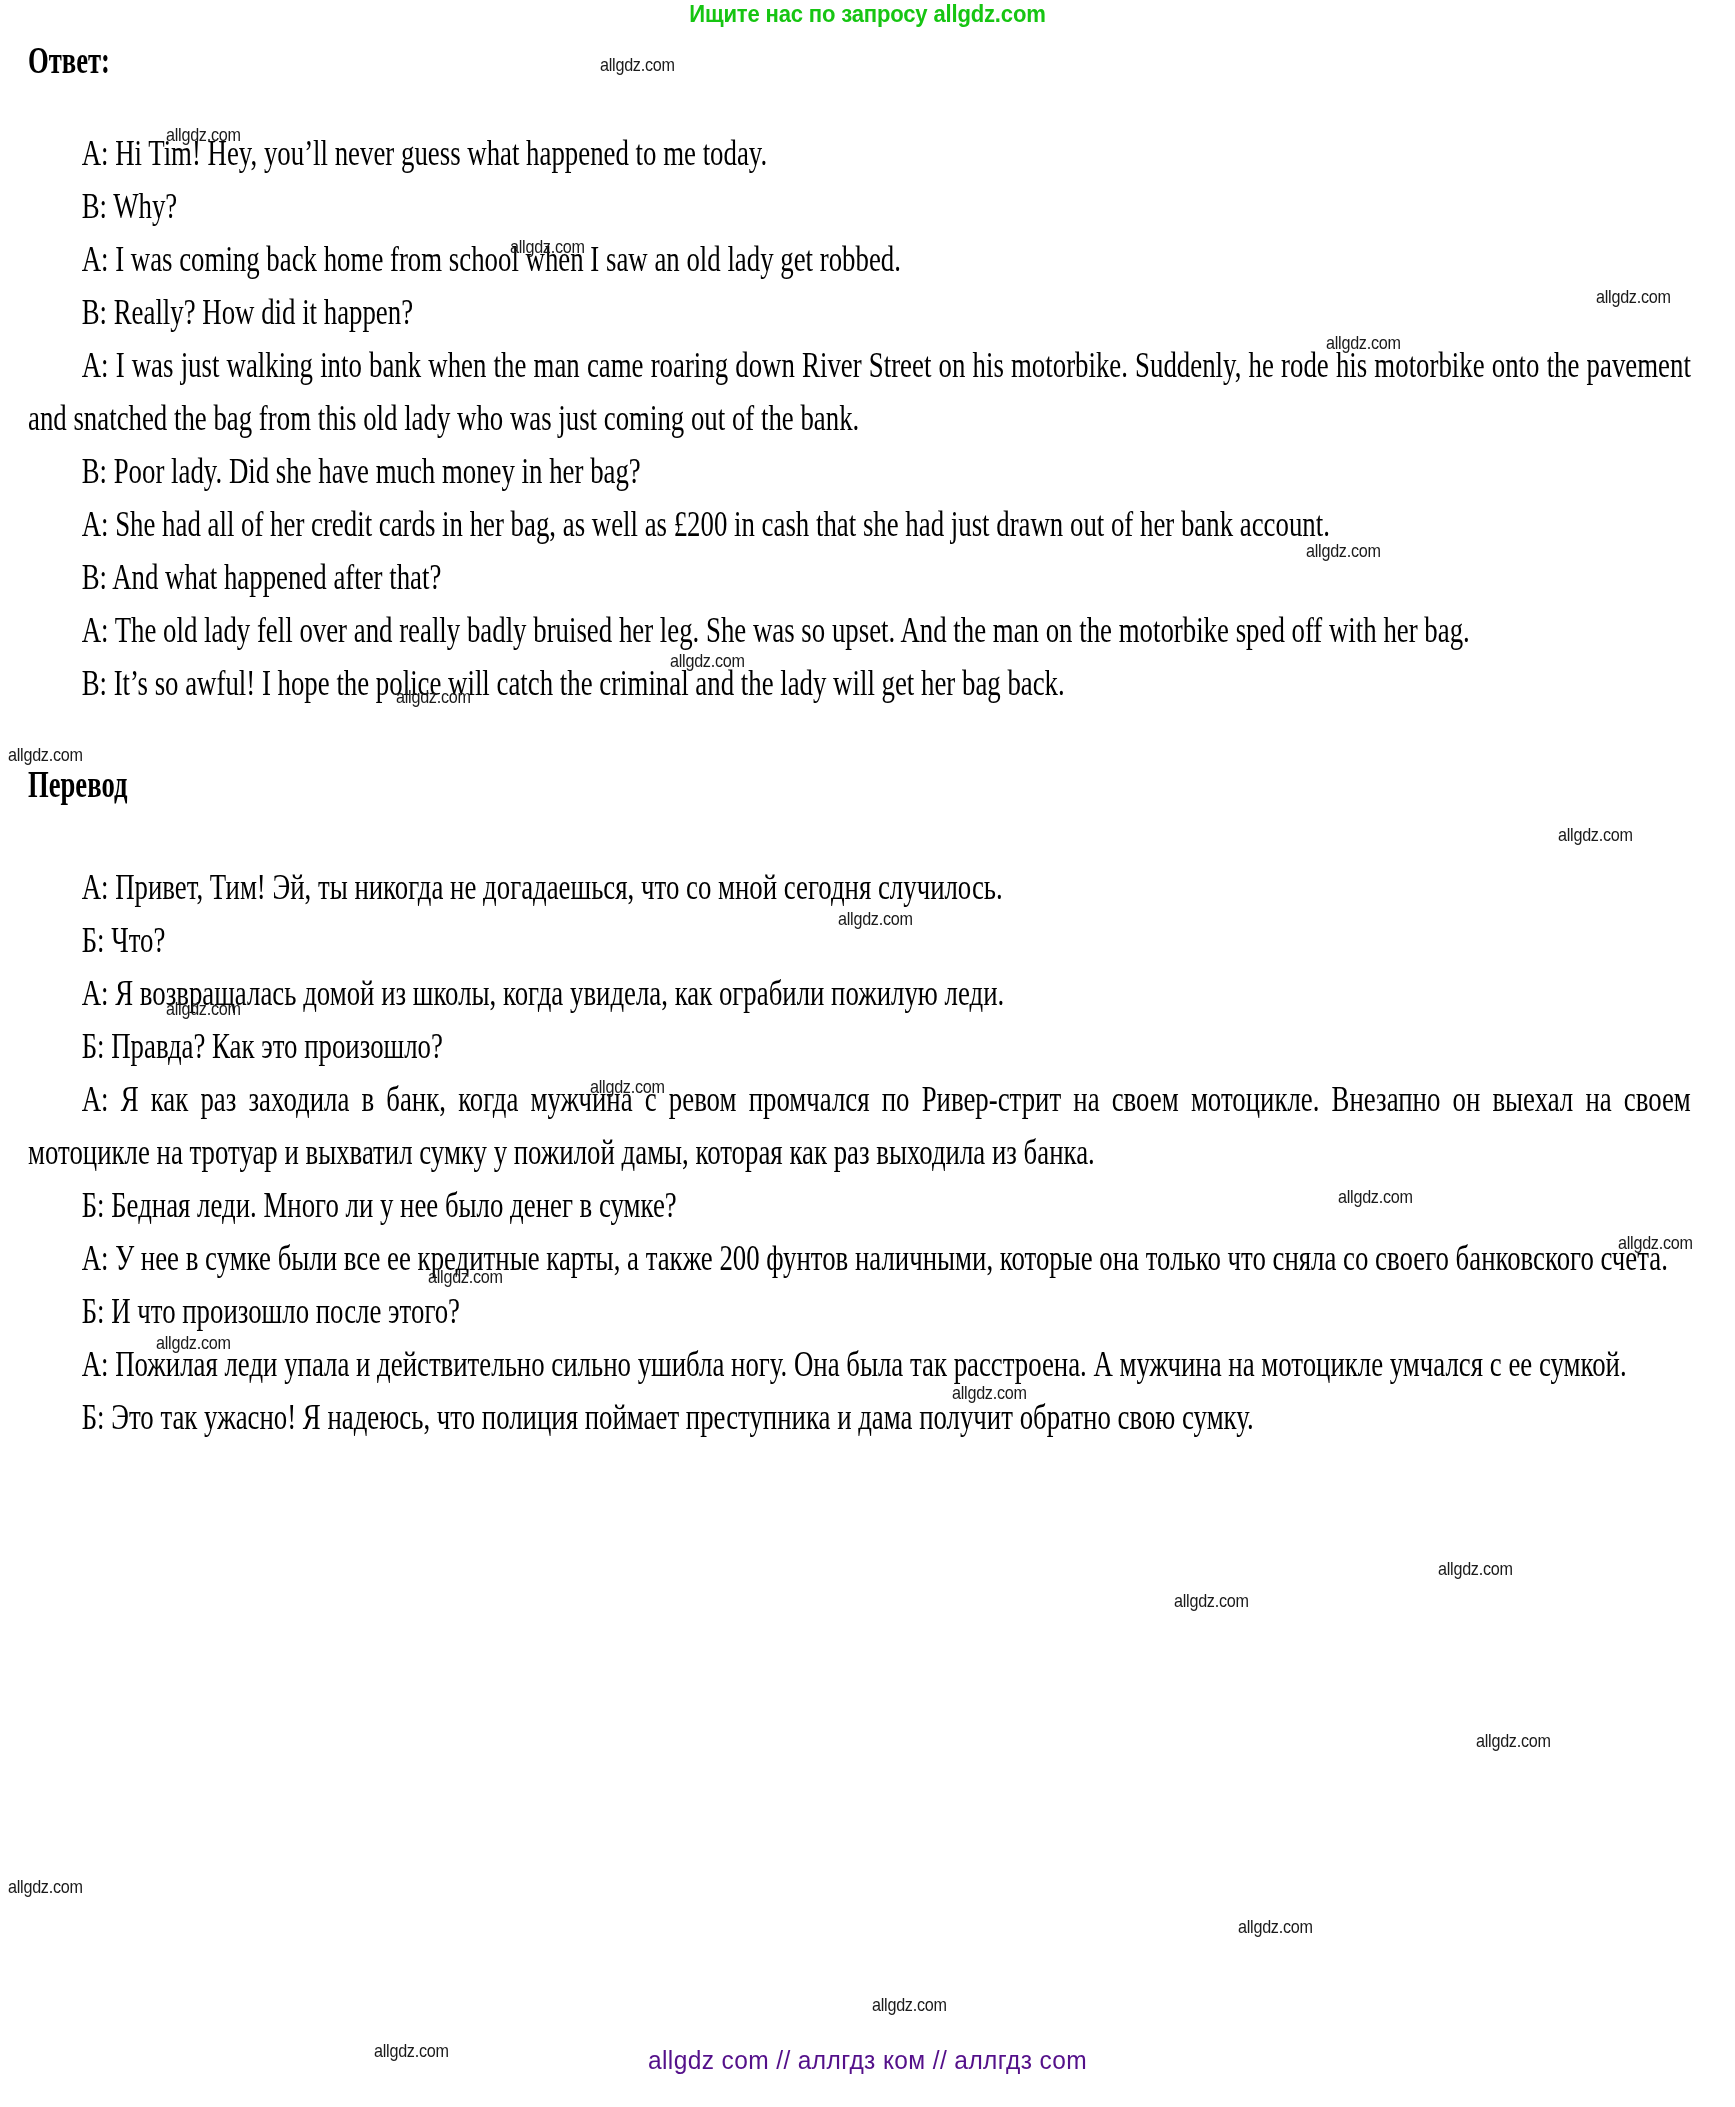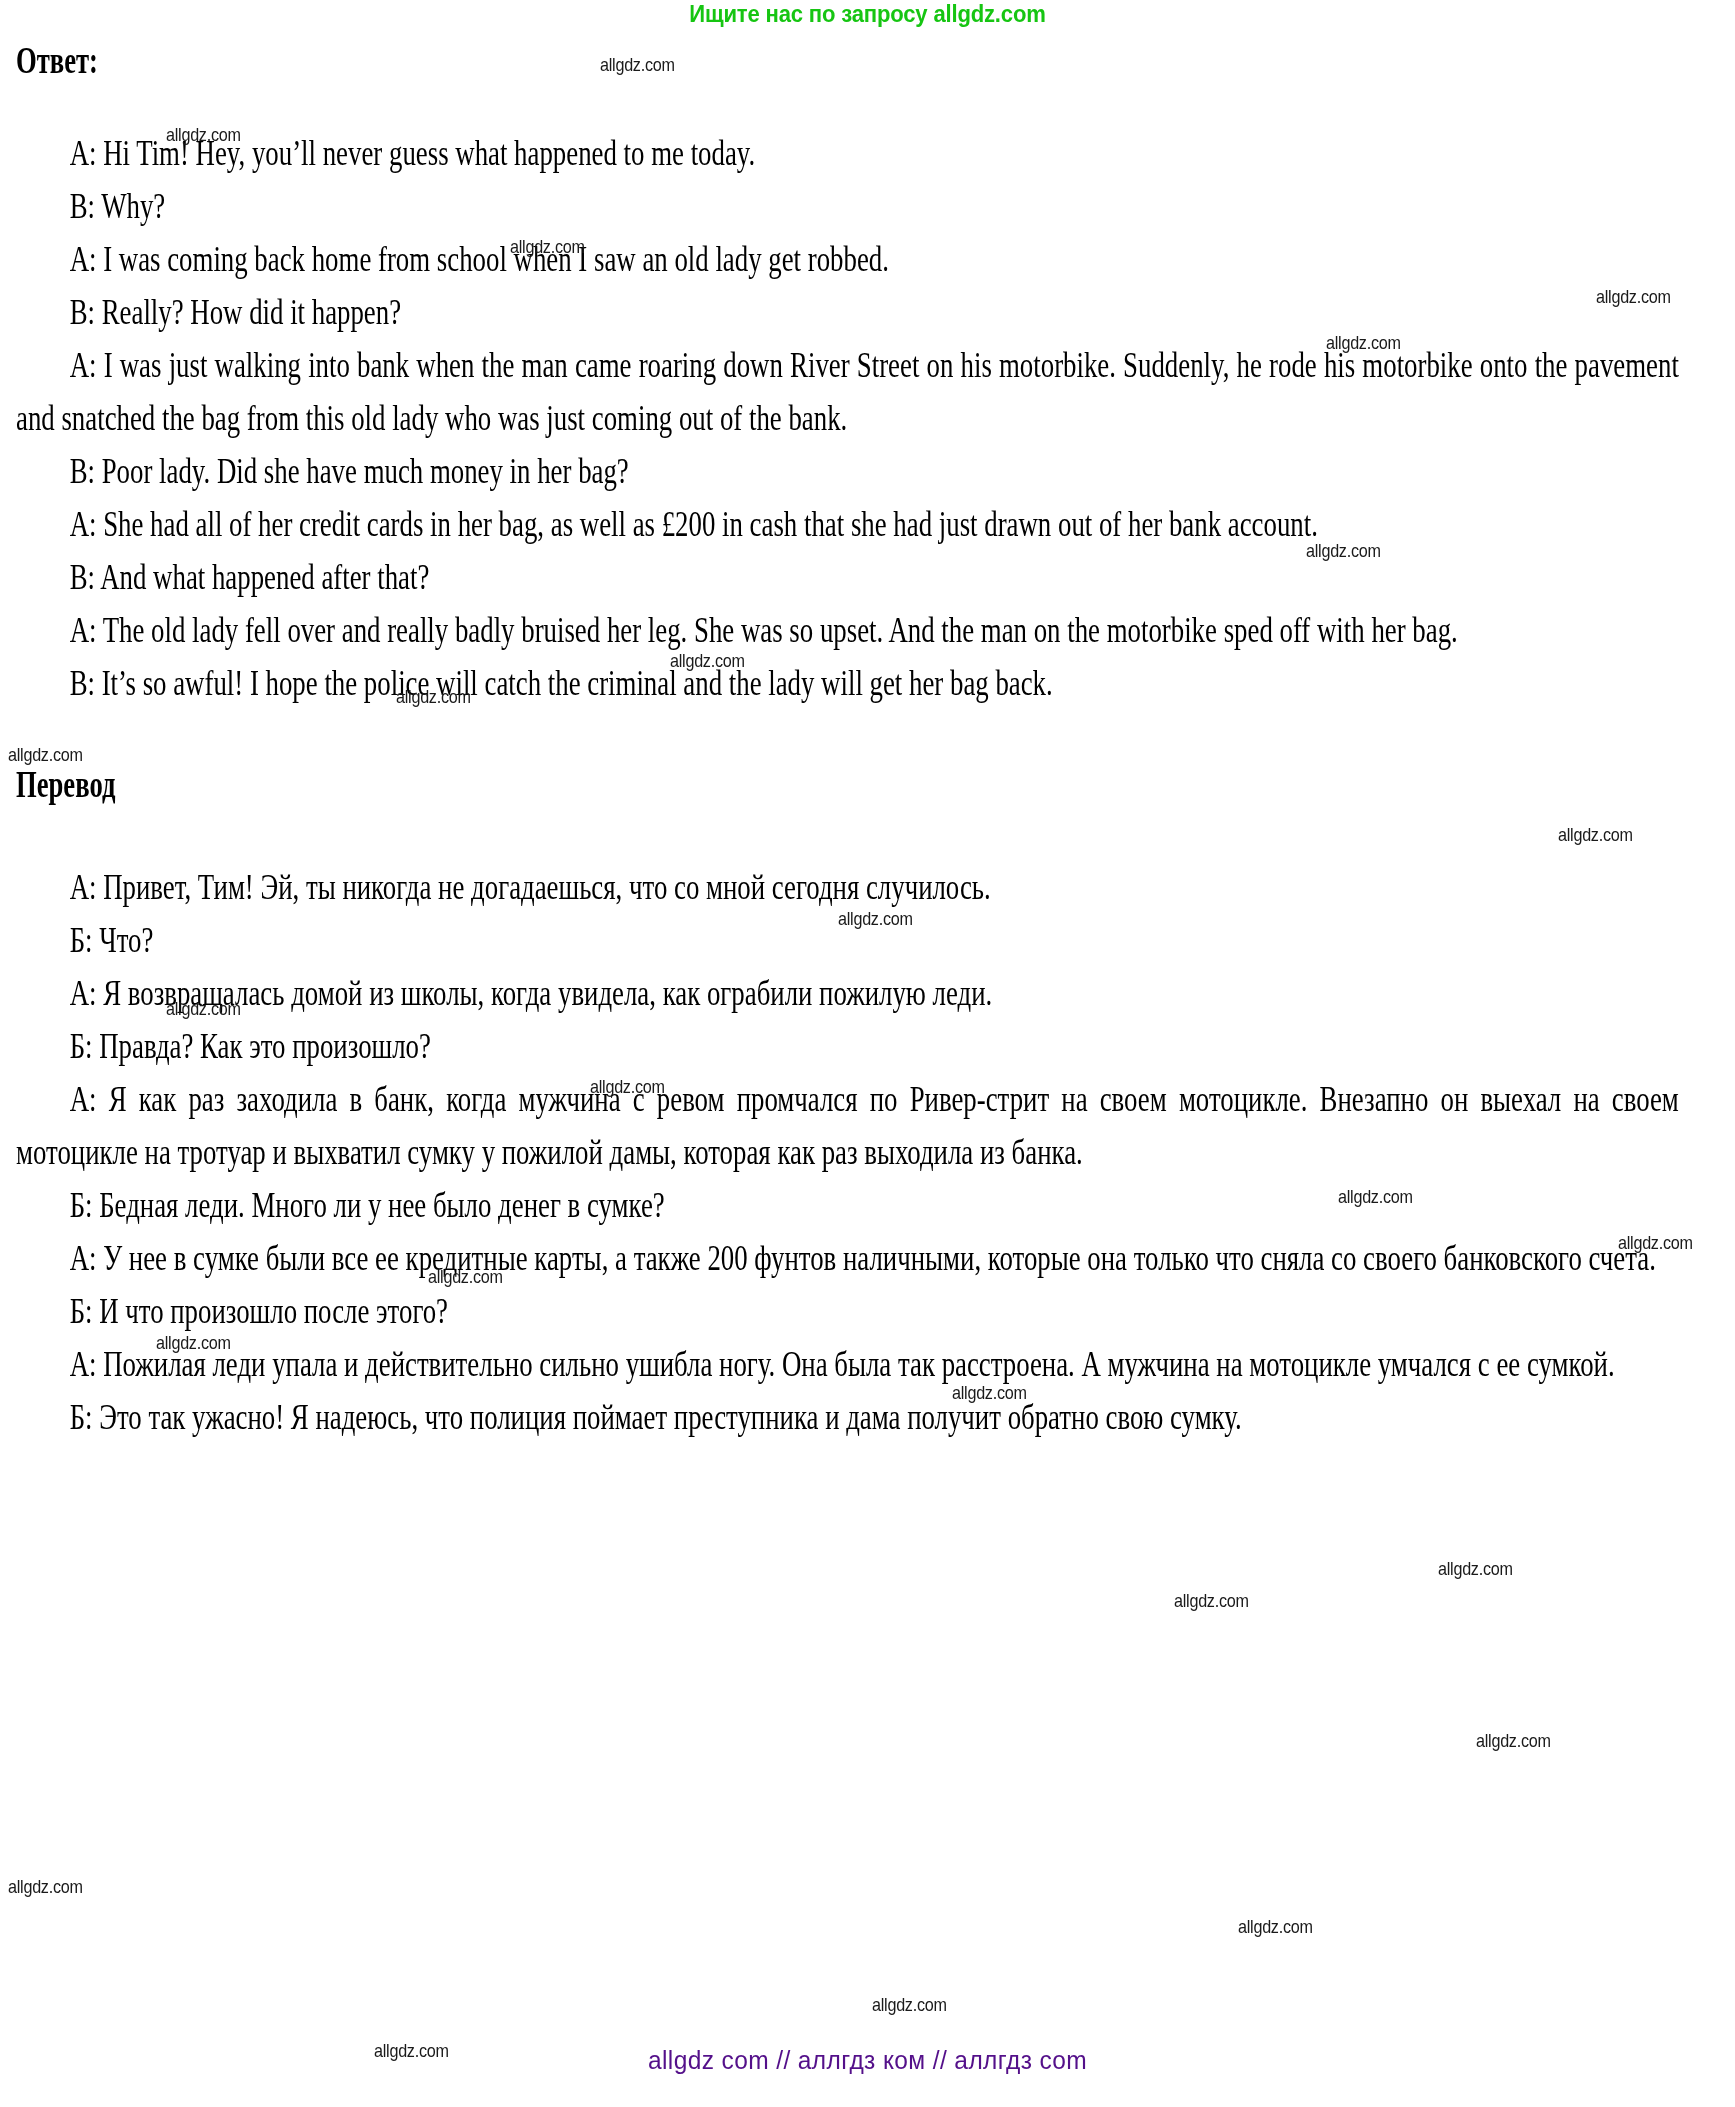--- a/index.html
+++ b/index.html
@@ -36,21 +36,21 @@
   .page {
     position: absolute;
     left: 0;
     top: 0;
     width: 1735px;
     height: 1512px;
   }
 
   .content {
     position: absolute;
-    left: 16px;
+    left: 28px;
     top: 42px;
     width: 1672px;
   }
 
   h2.section-title {
     font-family: "Liberation Serif", "DejaVu Serif", serif;
     font-weight: bold;
     font-size: 37px;
     margin: 0;
     padding: 0;

